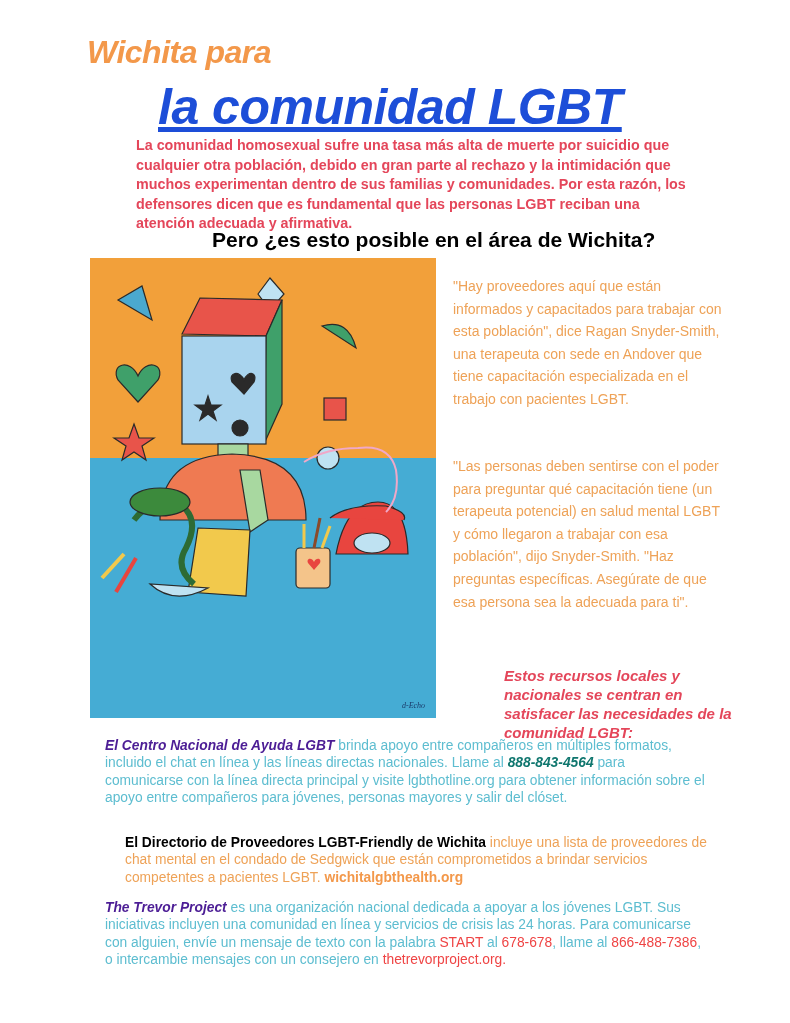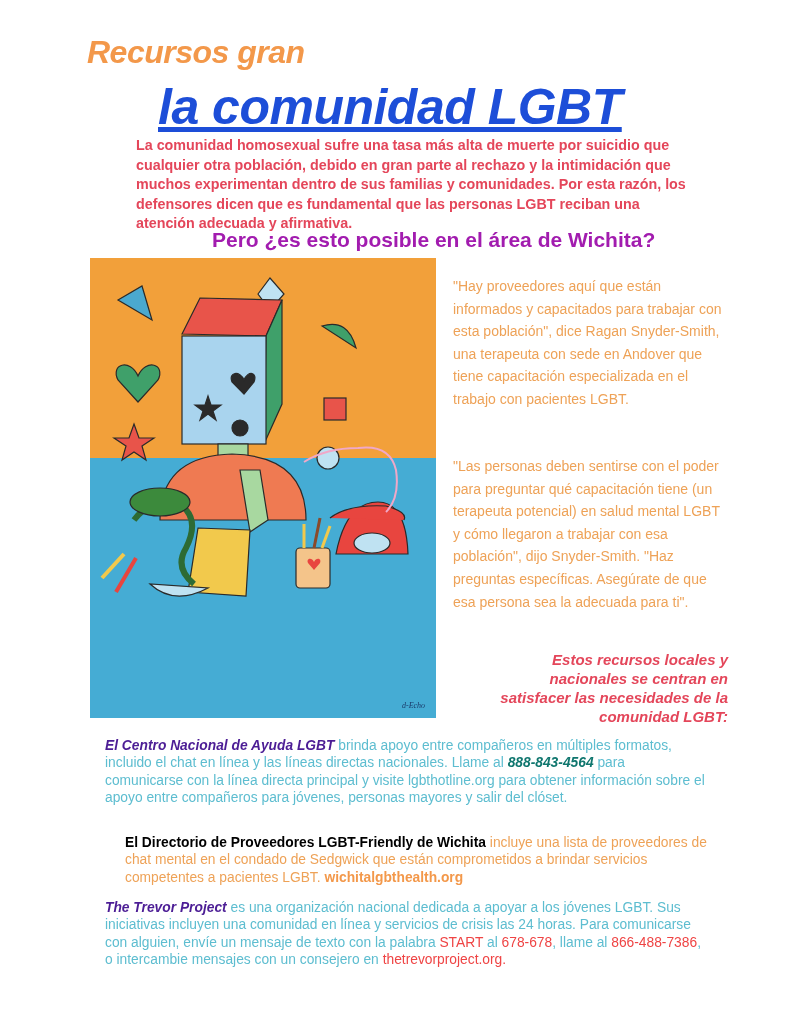--- a/index.html
+++ b/index.html
@@ -1,39 +1,39 @@
 <!DOCTYPE html>
 <html><head>
 <meta charset="utf-8">
 <style>
   html, body { margin:0; padding:0; background:#ffffff; }
   body { width:790px; height:1023px; position:relative; overflow:hidden; font-family:"Liberation Sans", sans-serif; }
   .title1 { position:absolute; left:87px; top:34px; font-size:32px; font-weight:900; font-style:italic; color:#f3984a; letter-spacing:-0.5px; margin:0; line-height:36px; }
   .title2 { position:absolute; left:150px; top:72px; font-size:50px; font-weight:900; font-style:italic; color:#1d4ed8; letter-spacing:-0.5px; margin:8px; line-height:54px;text-decoration:underline; }
   .intro { position:absolute; left:128px; top:128px; width:560px; font-size:14.3px; font-weight:bold; color:#e4465a; line-height:19.5px; margin:8px; }
-  .question { position:absolute; left:212px; top:227px; font-size:21px; color:#a21caf; margin:0; line-height:26px; }
+  .question { position:absolute; left:212px; top:227px; font-size:21px; color:#000000; margin:0; line-height:26px; }
   .illus { position:absolute; left:90px; top:258px; width:346px; height:460px; }
   .quote { position:absolute; left:453px; width:275px; font-size:14px; color:#eea257; line-height:22.6px; margin:0; }
   .q1 { top:275px; }
   .q2 { top:455px; }
-  .callout { position:absolute; left:488px; top:650px; width:240px; font-size:15px; font-weight:bold; font-style:italic; color:#e4465a; line-height:19px; margin:0;text-align:right; }
+  .callout { position:absolute; left:488px; top:650px; width:240px; font-size:15px; font-weight:bold; font-style:italic; color:#e4465a; line-height:19px; margin:16px; }
   .res { position:absolute; font-size:13.8px; line-height:17.3px; margin:0; }
   .r1 { left:105px; top:737px; width:600px; color:#5dbdd0; }
   .r2 { left:125px; top:834px; width:590px; color:#eea257; }
   .r3 { left:105px; top:899px; width:600px; color:#5dbdd0; }
   .org-orange { color:#4c1d95; font-weight:bold; font-style:italic; }
   .org-blue { color:#000000; font-weight:bold; }
   .phone-blue { color:#0f766e; font-weight:bold; font-style:italic; }
   .bold-orange { color:#f3984a; font-weight:bold; }
   .bold-blue { color:#ef4444; font-weight:normal;text-align:right; }
 </style>
 </head>
 <body>
 
-<h1 class="title1">Recursos gran</h1>
+<h1 class="title1">Wichita para</h1>
 <h1 class="title2">la comunidad LGBT</h1>
 
 <p class="intro">La comunidad homosexual sufre una tasa más alta de muerte por suicidio que cualquier otra población, debido en gran parte al rechazo y la intimidación que muchos experimentan dentro de sus familias y comunidades. Por esta razón, los defensores dicen que es fundamental que las personas LGBT reciban una atención adecuada y afirmativa.</p>
 
 <h2 class="question">Pero ¿es esto posible en el área de Wichita?</h2>
 
 <svg class="illus" viewBox="0 0 346 460" preserveAspectRatio="none">
   <rect x="0" y="0" width="346" height="460" fill="#f2a03a"></rect>
   <rect x="0" y="200" width="346" height="260" fill="#45acd4"></rect>
   <g stroke="#2a2a2a" stroke-width="1.2">

